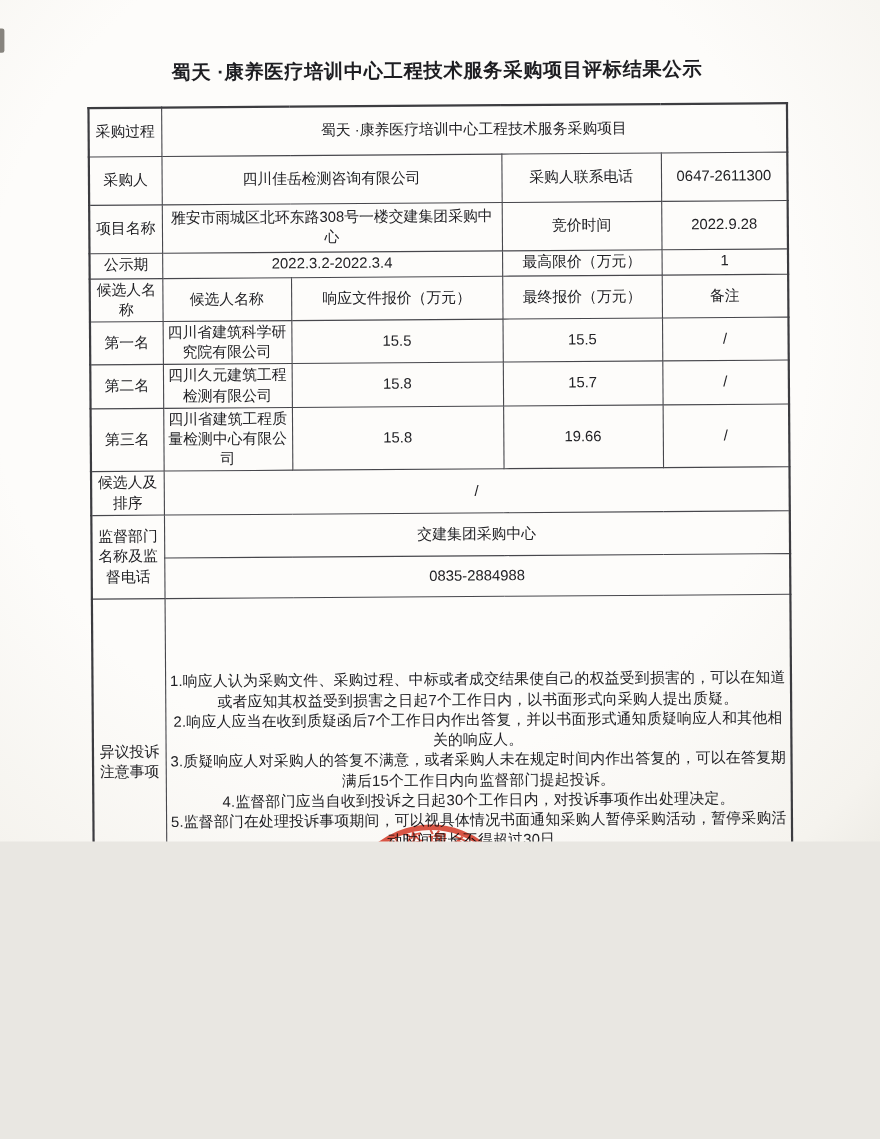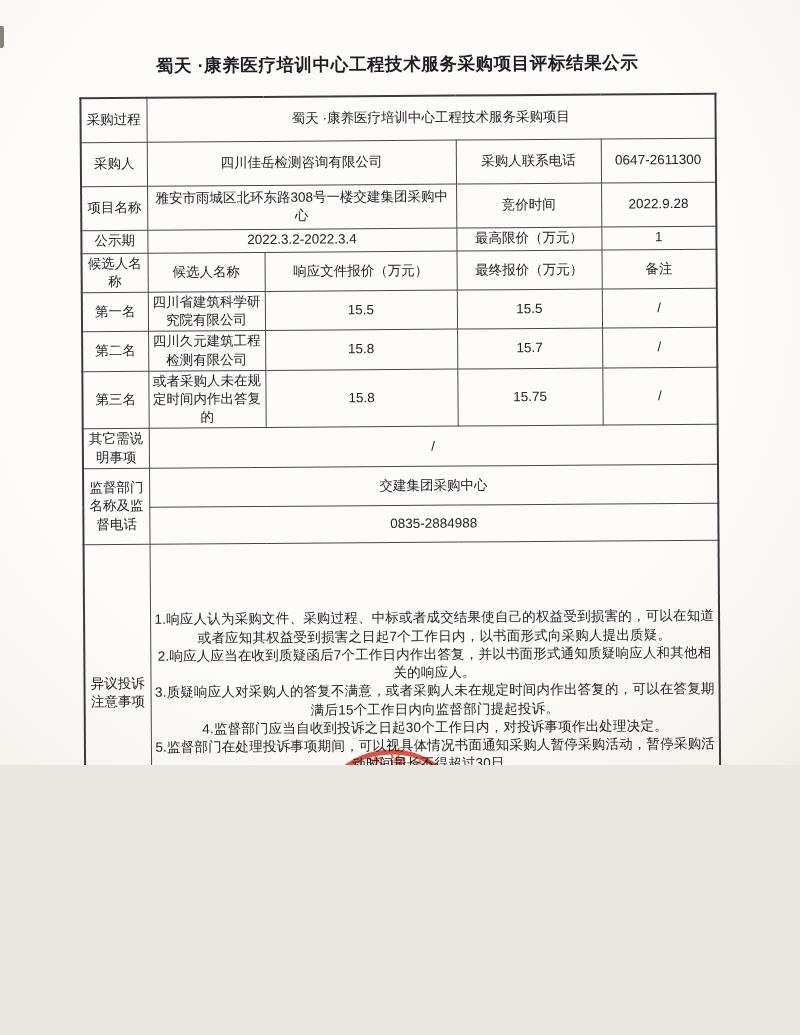--- a/index.html
+++ b/index.html
@@ -115,27 +115,27 @@
         </tr>
         <tr class="r7">
           <td class="lbl">第二名</td>
           <td>四川久元建筑工程检测有限公司</td>
           <td>15.8</td>
           <td>15.7</td>
           <td>/</td>
         </tr>
         <tr class="r8">
           <td class="lbl">第三名</td>
-          <td>或者采购人未在规定时间内作出答复的</td>
+          <td>四川省建筑工程质量检测中心有限公司</td>
           <td>15.8</td>
-          <td>15.75</td>
+          <td>19.66</td>
           <td>/</td>
         </tr>
         <tr class="r9">
-          <td class="lbl">其它需说明事项</td>
+          <td class="lbl">候选人及排序</td>
           <td colspan="4">/</td>
         </tr>
         <tr class="r10a">
           <td class="lbl" rowspan="2">监督部门名称及监督电话</td>
           <td colspan="4">交建集团采购中心</td>
         </tr>
         <tr class="r10b">
           <td colspan="4">0835-2884988</td>
         </tr>
         <tr class="r11">

